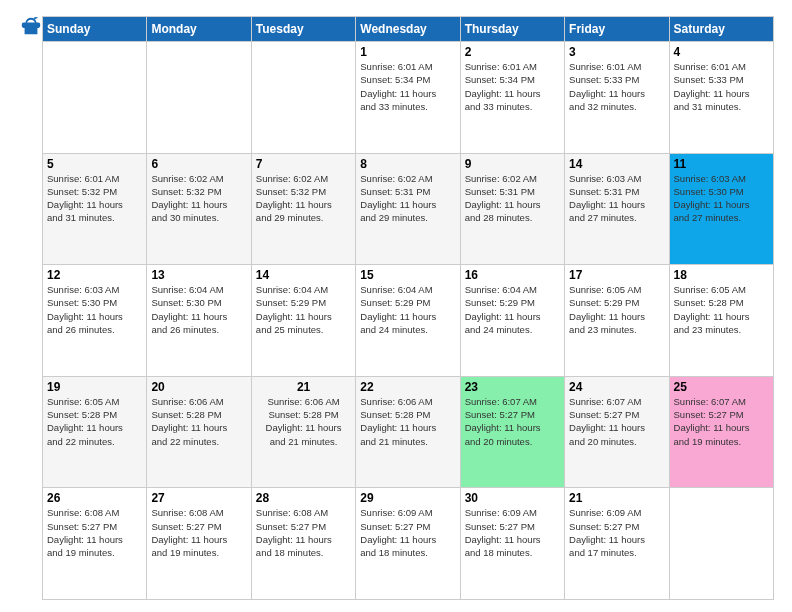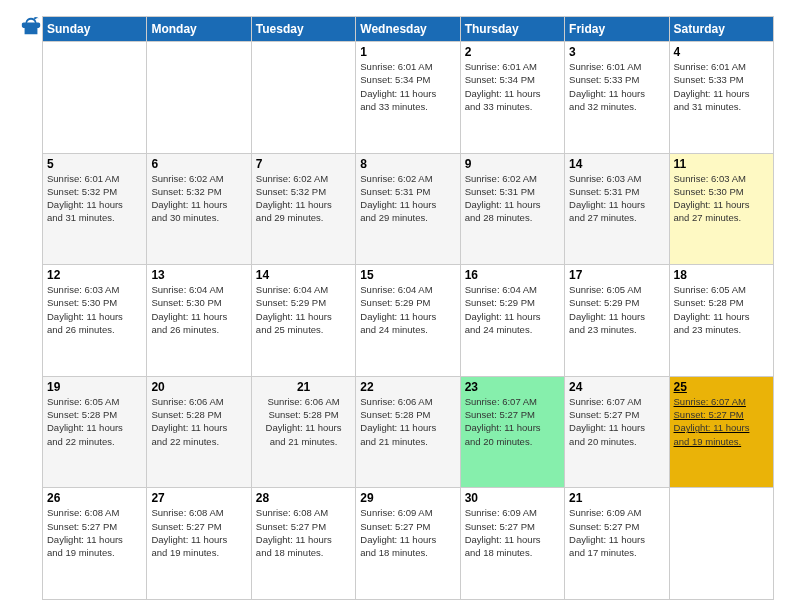--- a/index.html
+++ b/index.html
@@ -206,21 +206,21 @@
 Daylight: 11 hours
 and 28 minutes.</div>
           </td>
           <td style="background-color: rgb(245, 245, 245);">
             <div class="day-num">14</div>
             <div class="day-info" style="white-space: pre-line;">Sunrise: 6:03 AM
 Sunset: 5:31 PM
 Daylight: 11 hours
 and 27 minutes.</div>
           </td>
-          <td style="background-color: #fef9c3; margin-left: 32px;">
+          <td style="background-color: #0ea5e9; margin-left: 32px;">
             <div class="day-num">11</div>
             <div class="day-info" style="white-space: pre-line;">Sunrise: 6:03 AM
 Sunset: 5:30 PM
 Daylight: 11 hours
 and 27 minutes.</div>
           </td>
         </tr>
         <tr>
           <td>
             <div class="day-num">12</div>
@@ -308,21 +308,21 @@
 Daylight: 11 hours
 and 20 minutes.</div>
           </td>
           <td style="background-color: rgb(245, 245, 245); margin-top: 20px;">
             <div class="day-num">24</div>
             <div class="day-info" style="white-space: pre-line;">Sunrise: 6:07 AM
 Sunset: 5:27 PM
 Daylight: 11 hours
 and 20 minutes.</div>
           </td>
-          <td style="background-color: #eab308; text-decoration: underline;">
+          <td style="background-color: #f9a8d4;">
             <div class="day-num">25</div>
             <div class="day-info" style="white-space: pre-line;">Sunrise: 6:07 AM
 Sunset: 5:27 PM
 Daylight: 11 hours
 and 19 minutes.</div>
           </td>
         </tr>
         <tr>
           <td>
             <div class="day-num">26</div>

